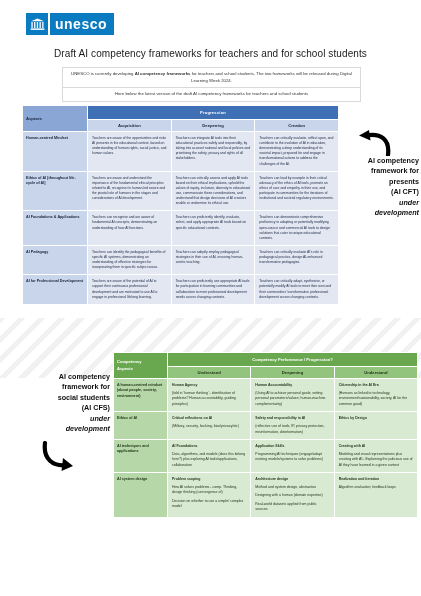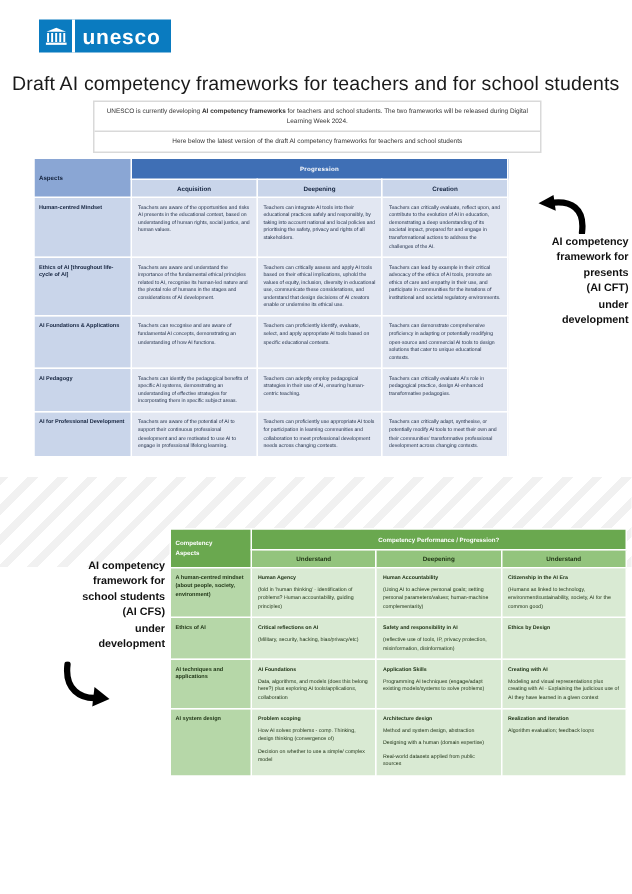--- a/index.html
+++ b/index.html
@@ -29,21 +29,21 @@
   }
   .logo-word{
     background:#0a7bc0;color:#ffffff;font-weight:700;font-size:14px;
     letter-spacing:0.5px;padding:2px 7px 2px 5px;display:flex;align-items:center;
     border-left:2px solid #ffffff;
   }
 
   
   .title{
     position:absolute;left:0;top:48px;width:421px;text-align:center;
-    font-size:13px;font-weight:400;color:#1a1a1a;letter-spacing:0.1px;
+    font-size:10px;font-weight:400;color:#1a1a1a;letter-spacing:0.1px;
   }
 
   
   .intro{
     position:absolute;left:62px;top:67px;width:297px;
     border:1px solid #d9d9d9;background:#ffffff;z-index:1;
   }
   .intro-row{
     padding:3px 6px;text-align:center;font-size:4.3px;line-height:1.55;color:#333;
   }
@@ -109,21 +109,21 @@
   }
   .cfs-cell .hd{font-weight:700;display:block;margin-bottom:2.5px;}
   .cfs-cell p{margin:0 0 3px 0;}
   .cfs-cell p:last-child{margin-bottom:0;}
 
   
   .callout{position:absolute;text-align:right;z-index:3;}
   .callout .ctext{
     font-size:7.2px;font-weight:700;line-height:1.45;color:#111;
   }
-  .callout .ctext .ital{font-weight:700;display:block;}
+  .callout .ctext .ital{font-style:italic;font-weight:700;display:block;}
   .arrow{display:block;margin:0 auto;}
 
   .callout-cft{left:341px;top:126px;width:78px;}
   .callout-cfs{left:2px;top:372px;width:108px;}
 </style>
 </head>
 <body>
 
 <div class="page">
 
@@ -210,21 +210,21 @@
       <span>(AI CFT)</span>
       <span class="ital">under</span>
       <span class="ital">development</span>
     </div>
   </div>
 
   <div class="callout callout-cfs">
     <div class="ctext">
       <span>AI competency</span><br>
       <span>framework for</span><br>
-      <span>school students</span><br>
+      <span>social students</span><br>
       <span>(AI CFS)</span>
       <span class="ital">under</span>
       <span class="ital">development</span>
     </div>
     <svg class="arrow" width="46" height="34" viewBox="0 0 46 34" style="margin-top:6px">
       <path d="M12 2 C10 18 20 26 34 24" stroke="#000" stroke-width="4.2" fill="none" stroke-linecap="round"></path>
       <path d="M30 17 L40 25 L28.5 30 Z" fill="#000"></path>
     </svg>
   </div>
 

